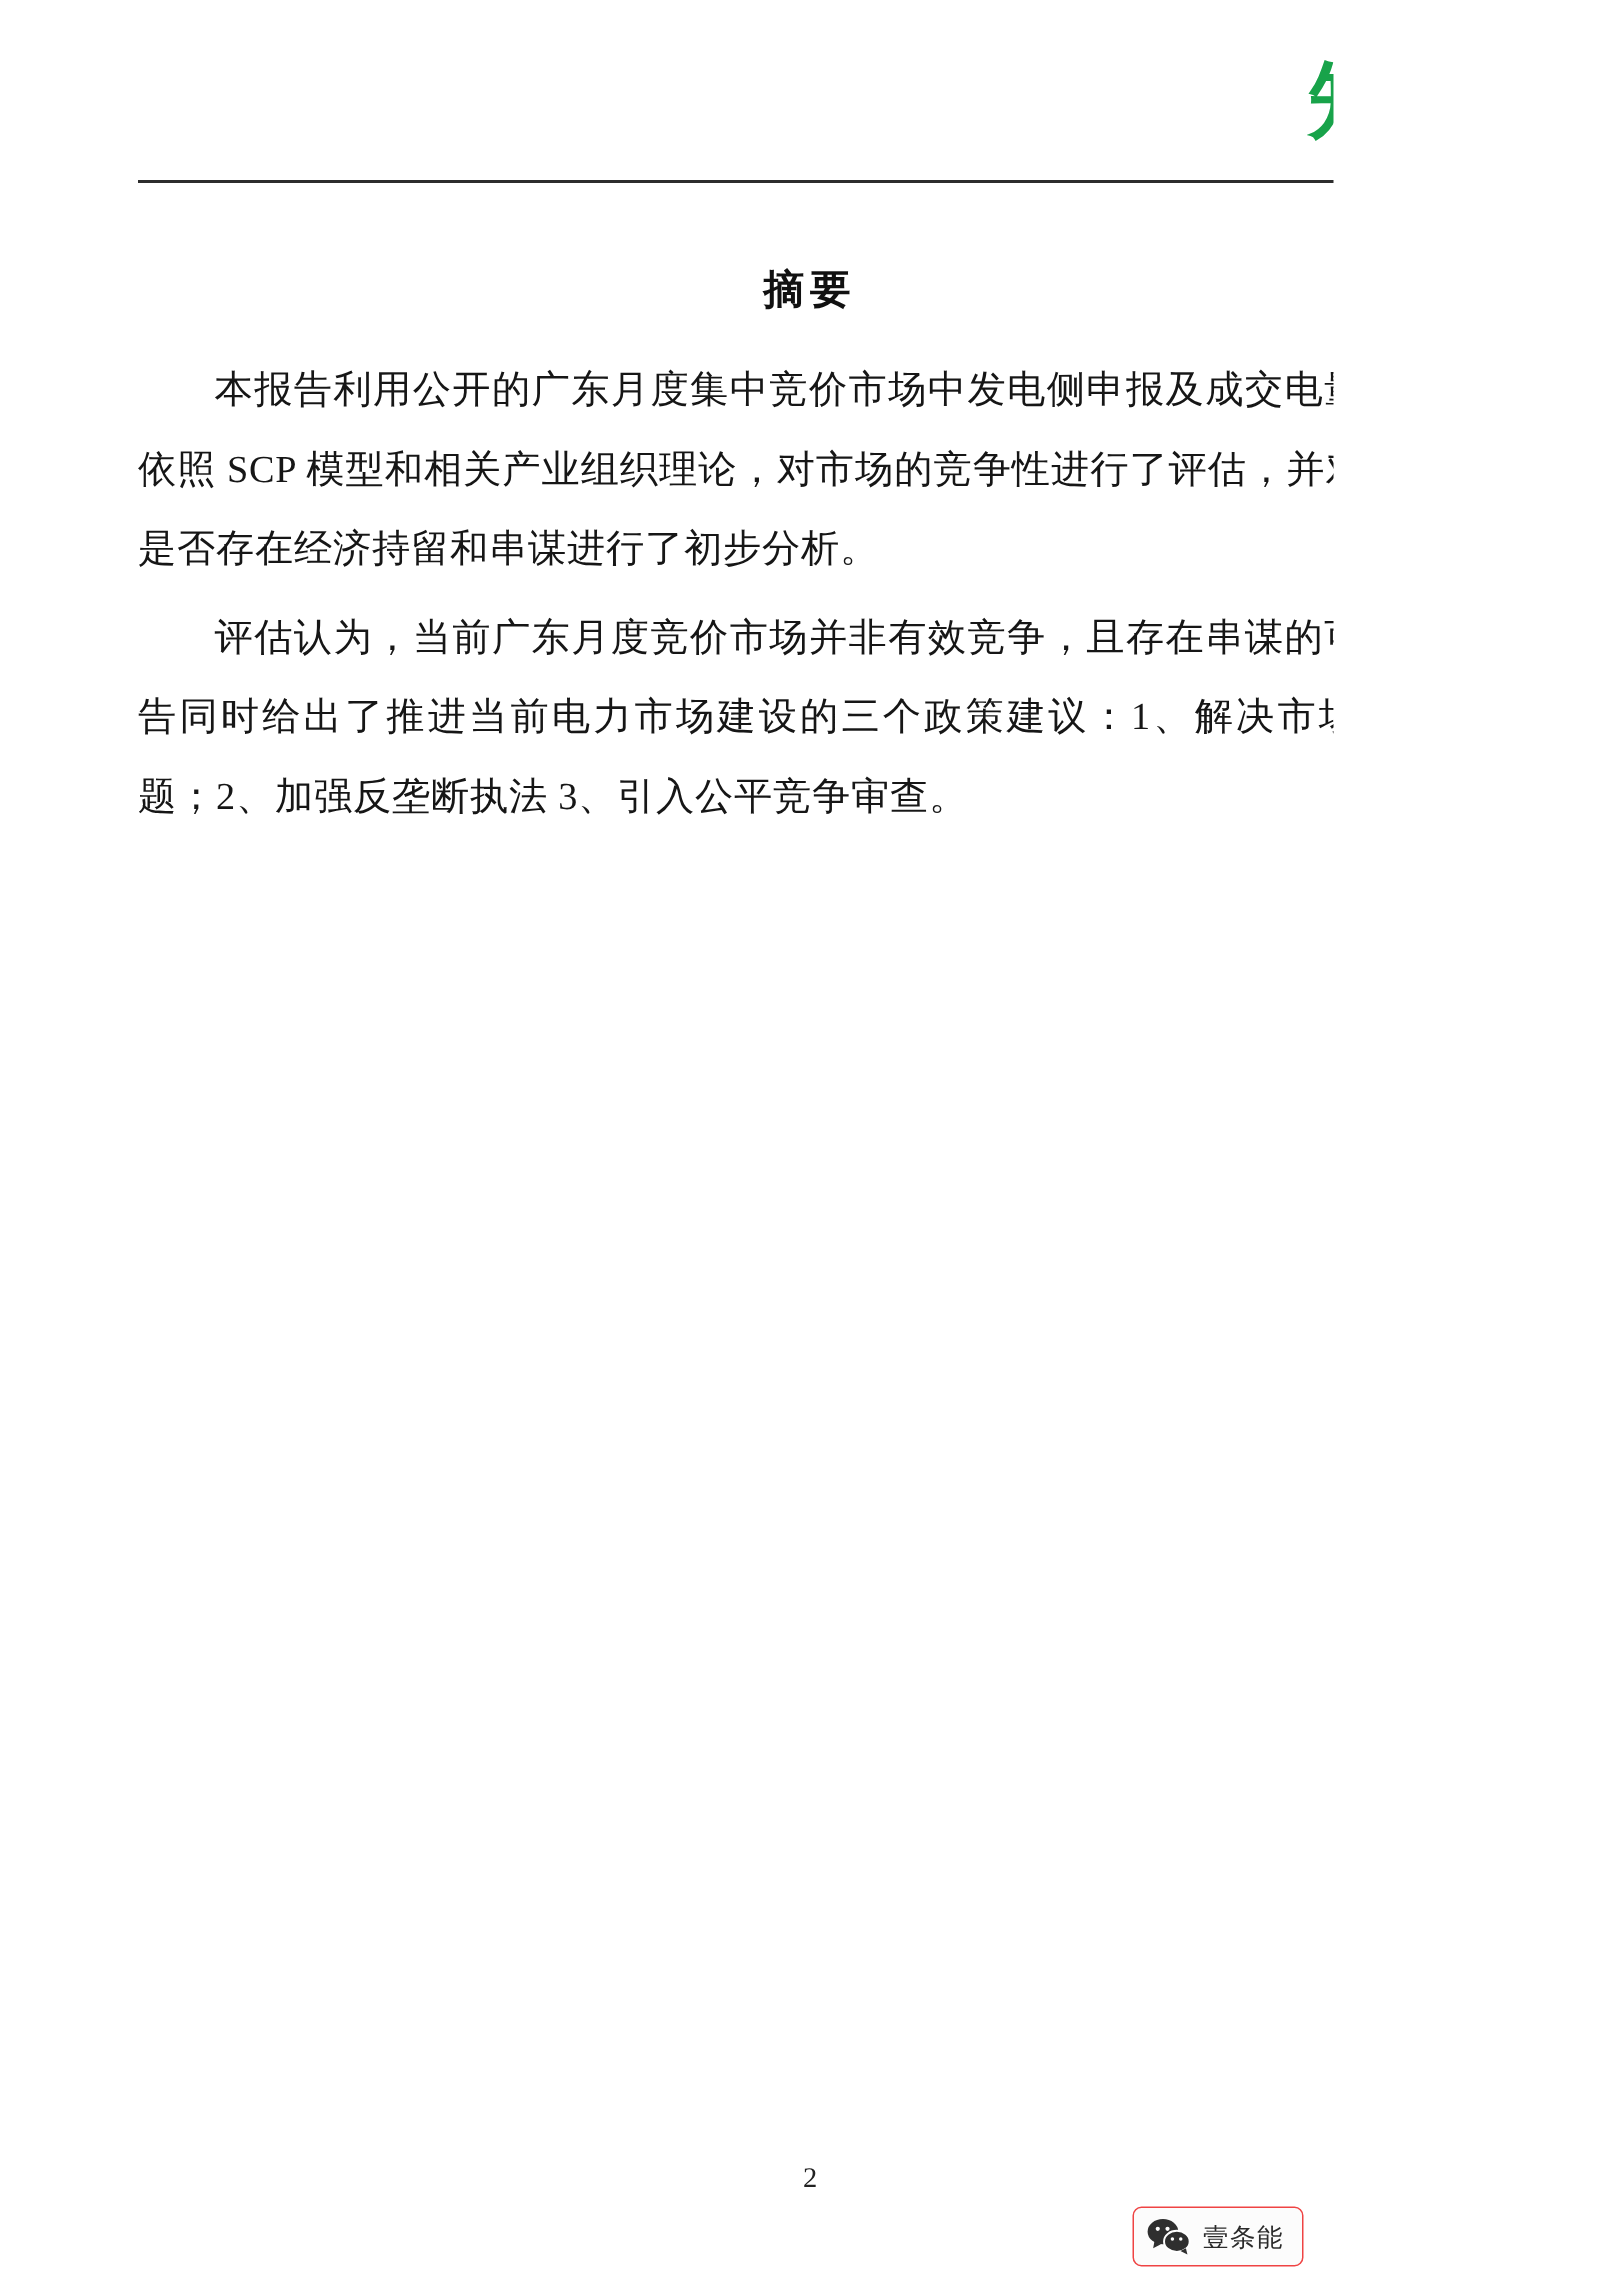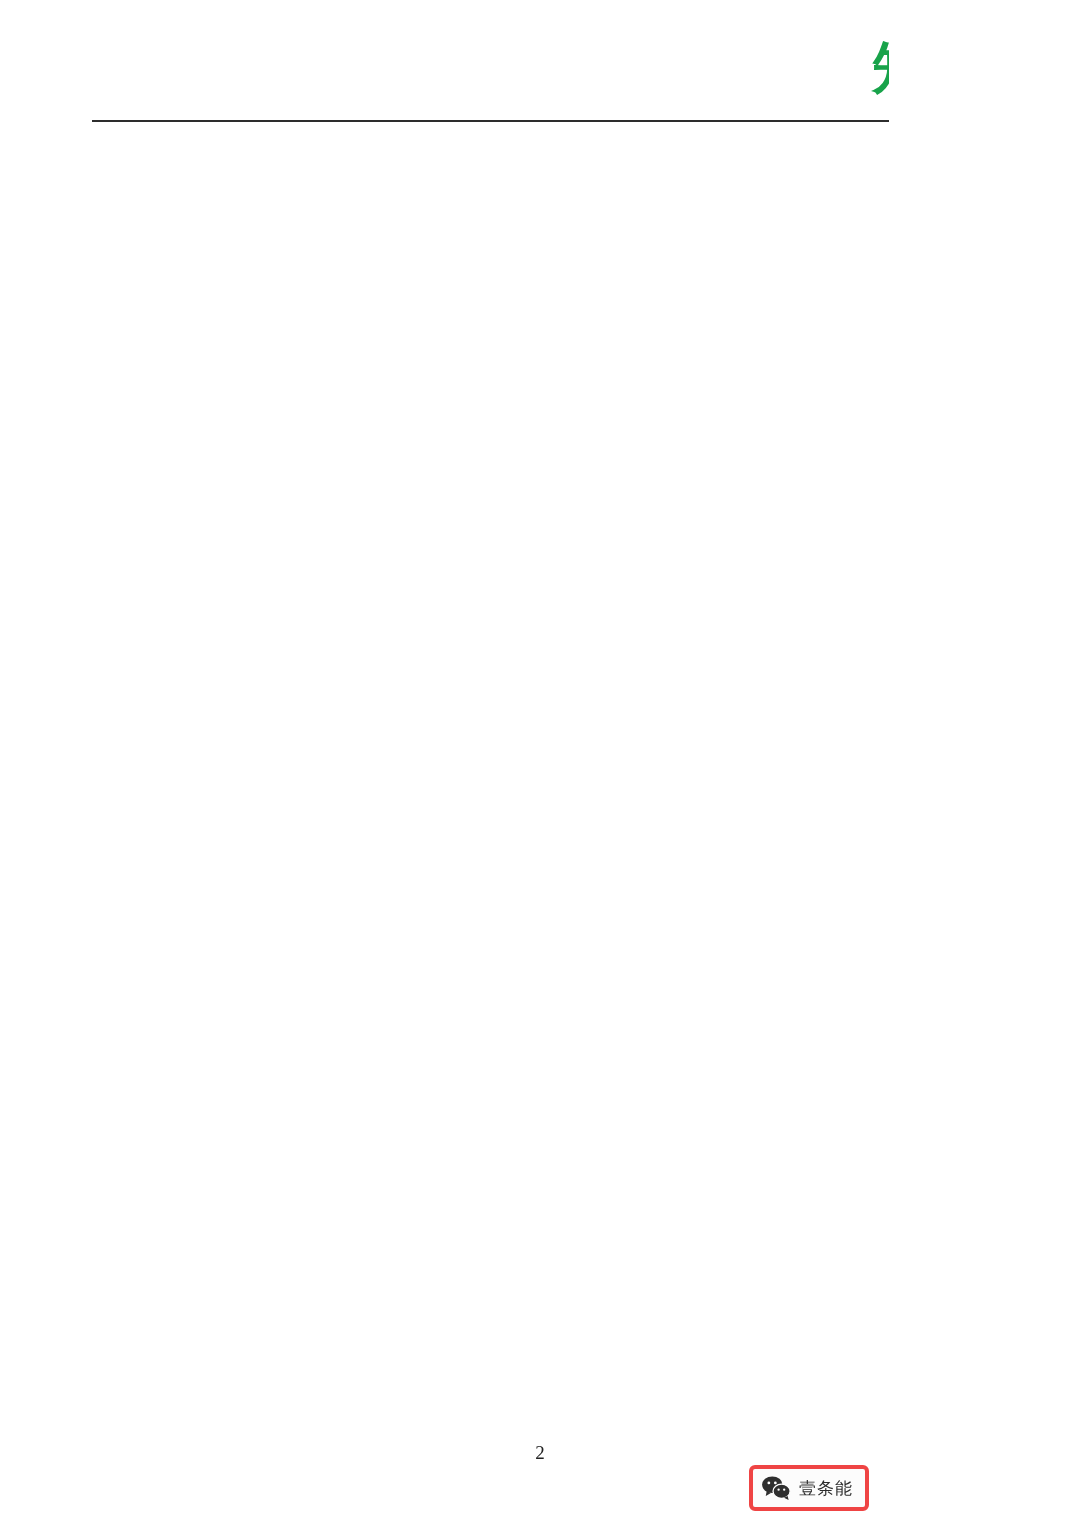--- a/index.html
+++ b/index.html
@@ -94,21 +94,21 @@
 
   
   .wechat-badge {
     position: absolute;
     right: 20px;
     bottom: 16px;
     display: flex;
     align-items: center;
     gap: 8px;
     padding: 6px 12px 6px 8px;
-    border: 4px solid #ef4444;
+    border: 1px solid #ef4444;
     border-radius: 6px;
     background: #fcfcfc;
   }
   .wechat-icon {
     width: 30px;
     height: 26px;
     display: block;
   }
   .wechat-label {
     font-family: "DejaVu Sans", sans-serif;
@@ -123,20 +123,25 @@
 
 <div class="page">
 
   <div class="header">
     <div class="logo">
       <span>知能</span><span class="dot">。</span>
     </div>
     <div class="header-rule"></div>
   </div>
 
+  <div class="content">
+    <h1 class="doc-title">摘要</h1>
+    <p class="para">本报告利用公开的广东月度集中竞价市场中发电侧申报及成交电量数据，依照 SCP 模型和相关产业组织理论，对市场的竞争性进行了评估，并对市场内是否存在经济持留和串谋进行了初步分析。</p>
+    <p class="para">评估认为，当前广东月度竞价市场并非有效竞争，且存在串谋的可能。报告同时给出了推进当前电力市场建设的三个政策建议：1、解决市场结构问题；2、加强反垄断执法 3、引入公平竞争审查。</p>
+  </div>
 
   <div class="page-number">2</div>
 
   <div class="wechat-badge">
     <span class="wechat-icon">
       <svg viewBox="0 0 32 28" width="30" height="26" xmlns="http://www.w3.org/2000/svg">
         <ellipse cx="12" cy="10.5" rx="11" ry="9" fill="#2f2f2f"></ellipse>
         <polygon points="6,17 5,22.5 10.5,19.5" fill="#2f2f2f"></polygon>
         <circle cx="8.3" cy="8.5" r="1.5" fill="#ffffff"></circle>
         <circle cx="15.3" cy="8.5" r="1.5" fill="#ffffff"></circle>

